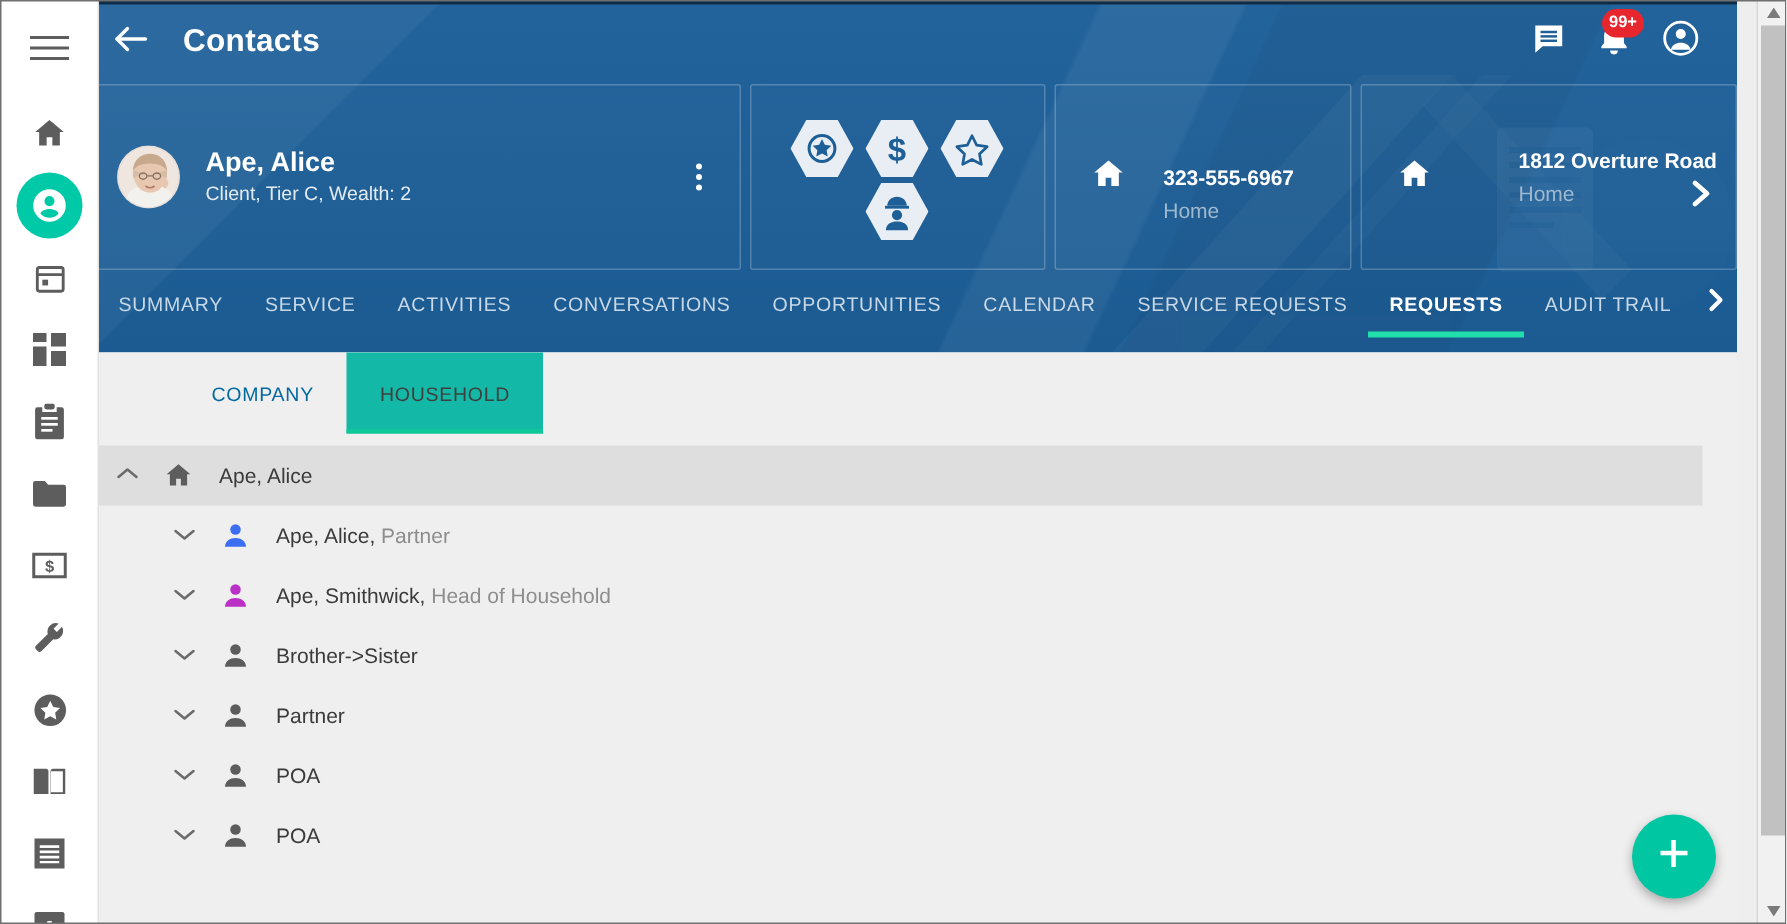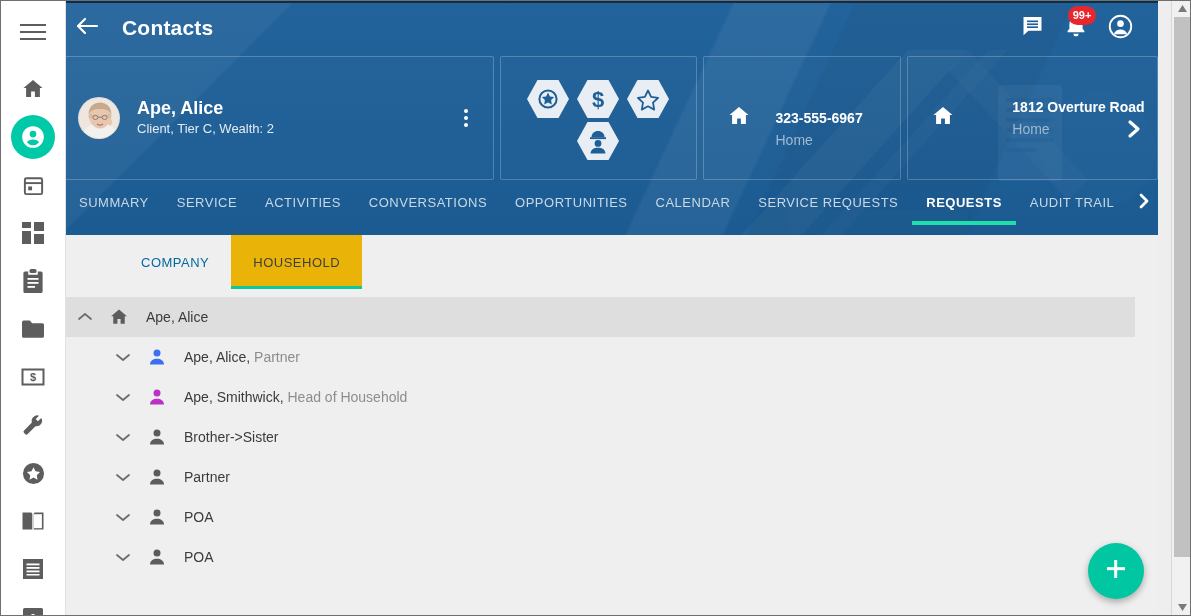--- a/index.html
+++ b/index.html
@@ -239,21 +239,21 @@
     display: flex; align-items: center;
     padding: 0 22px;
     font-size: 13px;
     letter-spacing: 0.5px;
     color: #0369a1;
     cursor: pointer;
     position: relative;
     white-space: nowrap;
   }
   .subtab.active {
-    background: #eab308;
+    background: #14b8a6;
     color: #3f3f3f;
   }
   .subtab.active::after {
     content: "";
     position: absolute;
     left: 0; right: 0; bottom: 0;
     height: 3px;
     background: #0fc89a;
   }
 

